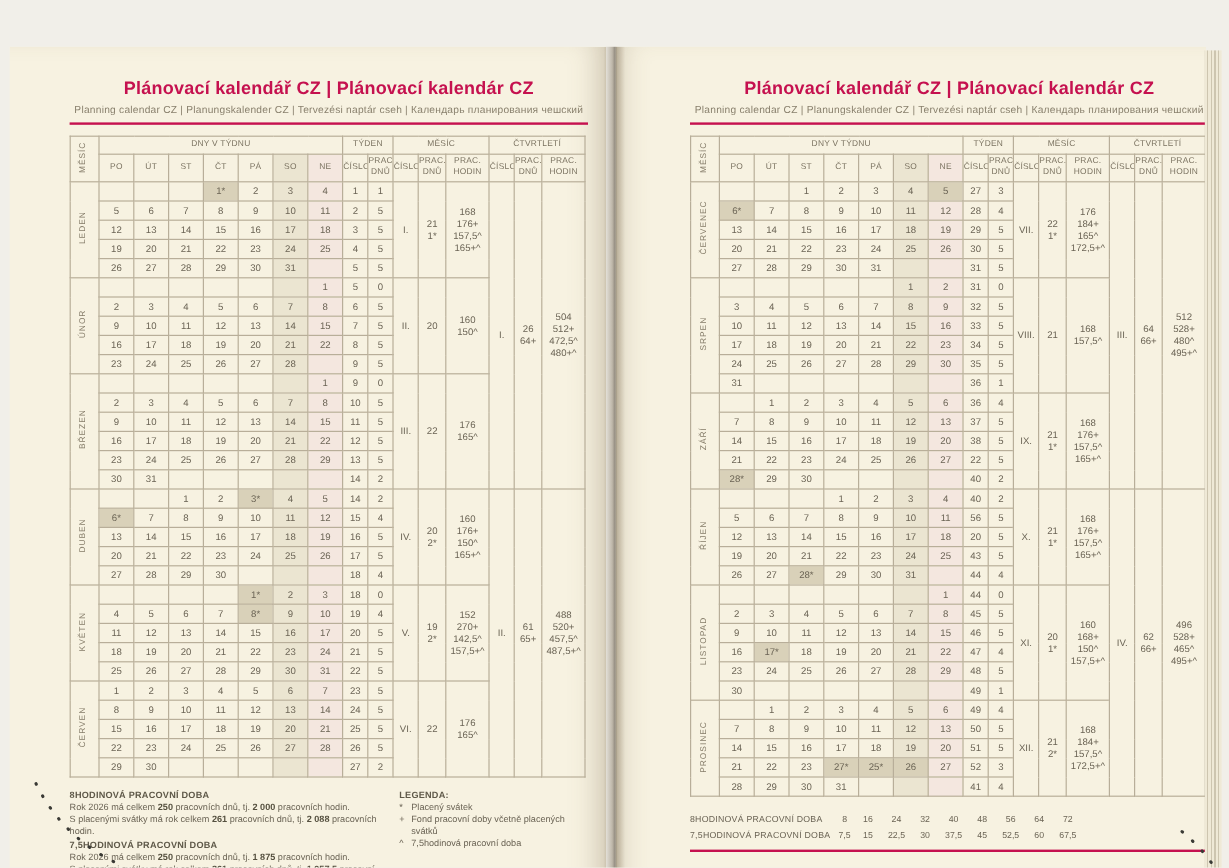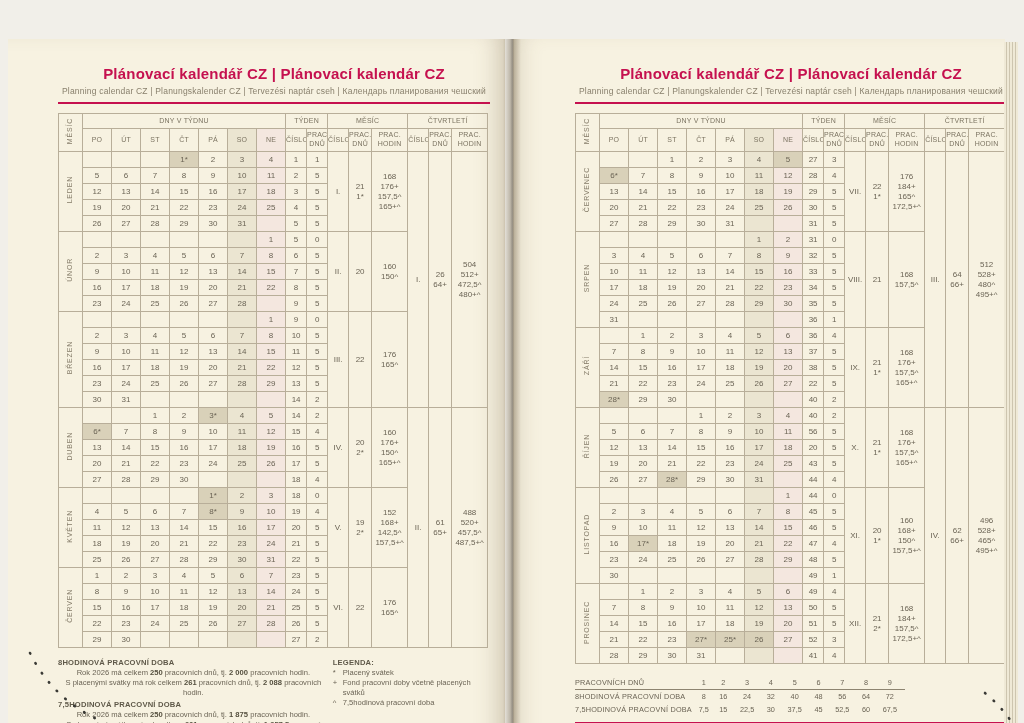--- a/index.html
+++ b/index.html
@@ -36,21 +36,21 @@
   td.su{background:#f4e7df;color:#bf1244;font-weight:bold;}
   th.sa{background:#ebe5d1;}
   th.su{background:#f4e7df;color:#bf1244;}
   td.hol{background:#d9d1b9;color:#bf1244;font-weight:bold;}
   td.stat{font-size:7px;line-height:1.55;color:#6b6455;}
   td.wk{font-size:7.5px;}
   .foot{display:flex;margin-top:8px;}
   .foot-main{width:272px;}
   .foot-legend{width:158px;padding-left:4px;}
   .ft-title{font-size:7.6px;font-weight:bold;color:#5f5949;letter-spacing:.2px;margin:2px 0 1px 0;}
-  .ft-line{font-size:7.6px;color:#6b6455;line-height:1.32;text-align:center;}
+  .ft-line{font-size:7.6px;color:#6b6455;line-height:1.32;}
   .ft-line b{color:#55503f;}
   .lg-item{display:flex;font-size:7.6px;color:#6b6455;line-height:1.32;}
   .lg-sym{width:10px;flex:none;}
   .lg-txt{flex:1;}
   table.ft-right{border-collapse:collapse;margin-top:12px;width:330px;}
   table.ft-right td{font-size:7.3px;color:#6b6455;padding:2px 0;text-align:center;}
   table.ft-right td.lbl{text-align:left;width:118px;letter-spacing:.2px;}
   table.ft-right tr.ft-head td{border-bottom:1px solid #8d8470;}
   .rule-bottom{height:2px;background:#c5114f;margin-top:6px;}
   svg.corners{position:absolute;left:0;top:0;z-index:5;pointer-events:none;}
@@ -394,21 +394,21 @@
               <td></td>
               <td class="hol">1*</td>
               <td class="sa">2</td>
               <td class="su">3</td>
               <td class="wk">18</td>
               <td class="wk">0</td>
               <td class="stat pre" rowspan="5">V.</td>
               <td class="stat pre" rowspan="5">19
 2*</td>
               <td class="stat pre" rowspan="5">152
-168+
+270+
 142,5^
 157,5+^</td>
             </tr>
             <tr>
               <td>4</td>
               <td>5</td>
               <td>6</td>
               <td>7</td>
               <td class="hol">8*</td>
               <td class="sa">9</td>
@@ -1009,32 +1009,20 @@
               <td class="sa"></td>
               <td class="su"></td>
               <td class="wk">41</td>
               <td class="wk">4</td>
             </tr>
           </tbody>
       </table>
 
       <table class="ft-right">
         <tbody id="ft-right-body">
-            <tr class="ft-head">
-              <td class="lbl">PRACOVNÍCH DNŮ</td>
-              <td>1</td>
-              <td>2</td>
-              <td>3</td>
-              <td>4</td>
-              <td>5</td>
-              <td>6</td>
-              <td>7</td>
-              <td>8</td>
-              <td>9</td>
-            </tr>
             <tr>
               <td class="lbl">8HODINOVÁ PRACOVNÍ DOBA</td>
               <td>8</td>
               <td>16</td>
               <td>24</td>
               <td>32</td>
               <td>40</td>
               <td>48</td>
               <td>56</td>
               <td>64</td>

